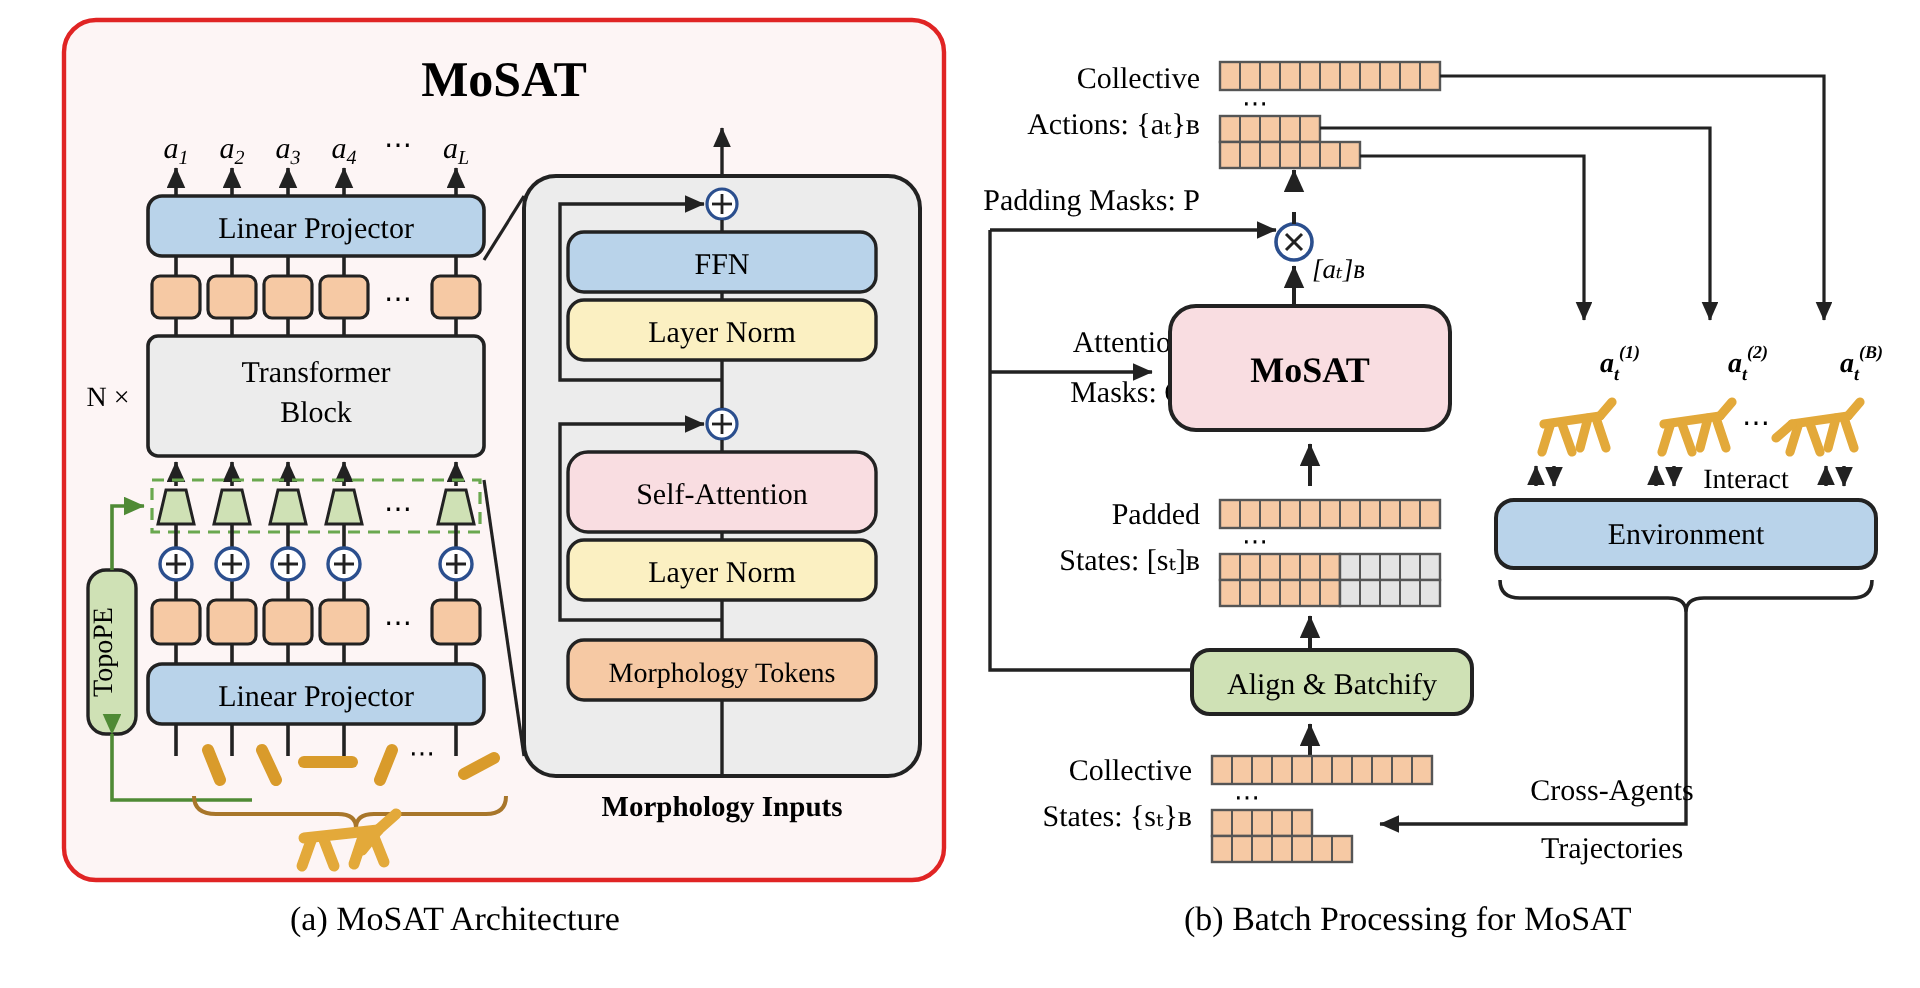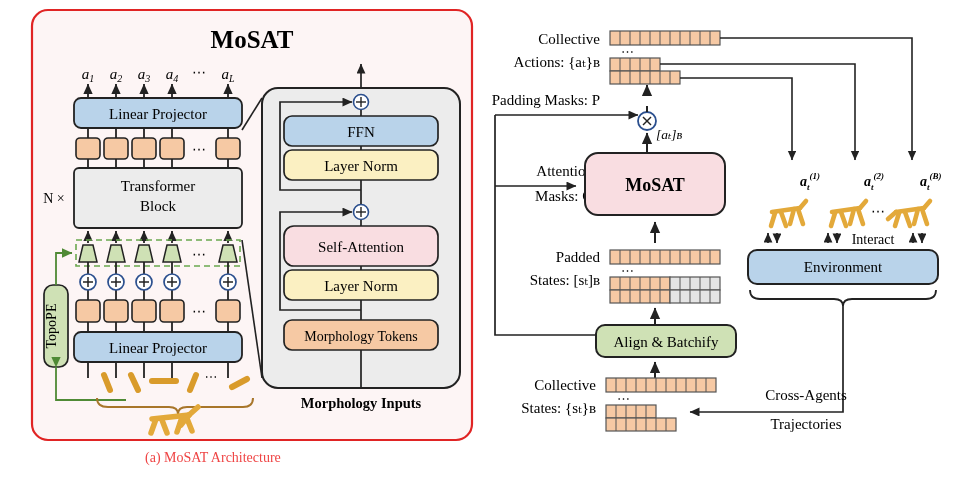--- a/index.html
+++ b/index.html
@@ -1,20 +1,20 @@
 <!DOCTYPE html>
 <html><head>
 <meta charset="utf-8">
 <style>
   html,body{margin:0;padding:0;background:#ffffff;}
   body{width:960px;height:494px;position:relative;overflow:hidden;
        font-family:"Liberation Serif","DejaVu Serif",serif;color:#1a1a1a;}
   .fig{position:absolute;left:0;top:0;width:784px;height:494px;}
   svg{position:absolute;left:0;top:0;}
-  .cap{position:absolute;font-size:14px;color:#ef4444;white-space:nowrap;}
+  .cap{position:absolute;font-size:17px;color:#000000;white-space:nowrap;}
   #cap-a{left:145px;top:450px;}
   #cap-b{left:592px;top:450px;}
   text{font-family:"Liberation Serif","DejaVu Serif",serif;}
 </style>
 </head>
 <body>
 
 <div class="fig">
 
 <svg width="960" height="494" viewBox="0 0 960 494">
@@ -430,14 +430,15 @@
 
     <g stroke="#222" stroke-width="1.7" fill="none">
       <path d="M843,306 L843,412 L690,412" marker-end="url(#ah)"></path>
     </g>
     <text x="806" y="400" font-size="15" text-anchor="middle">Cross-Agents</text>
     <text x="806" y="429" font-size="15" text-anchor="middle">Trajectories</text>
   </g>
 </svg>
 
 <div class="cap" id="cap-a">(a) MoSAT Architecture</div>
+<div class="cap" id="cap-b">(b) Batch Processing for MoSAT</div>
 
 </div>
 
 </body></html>

